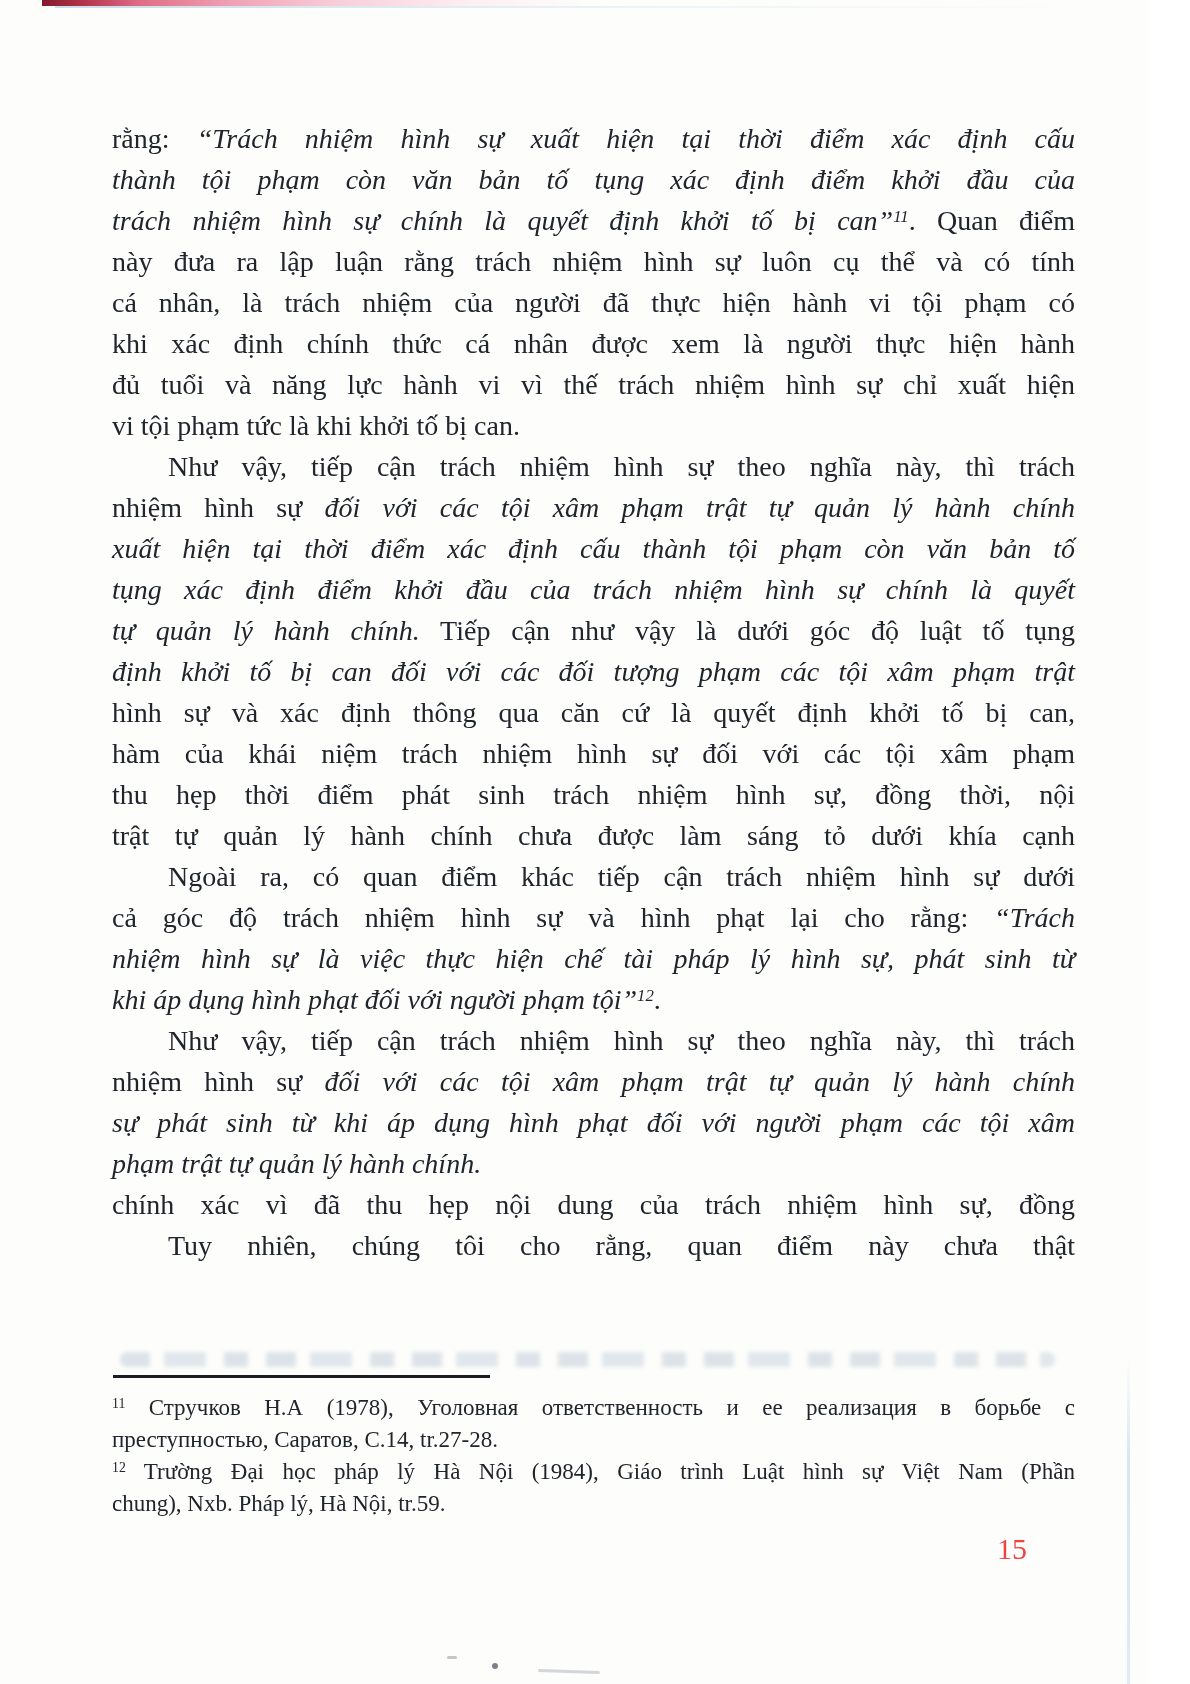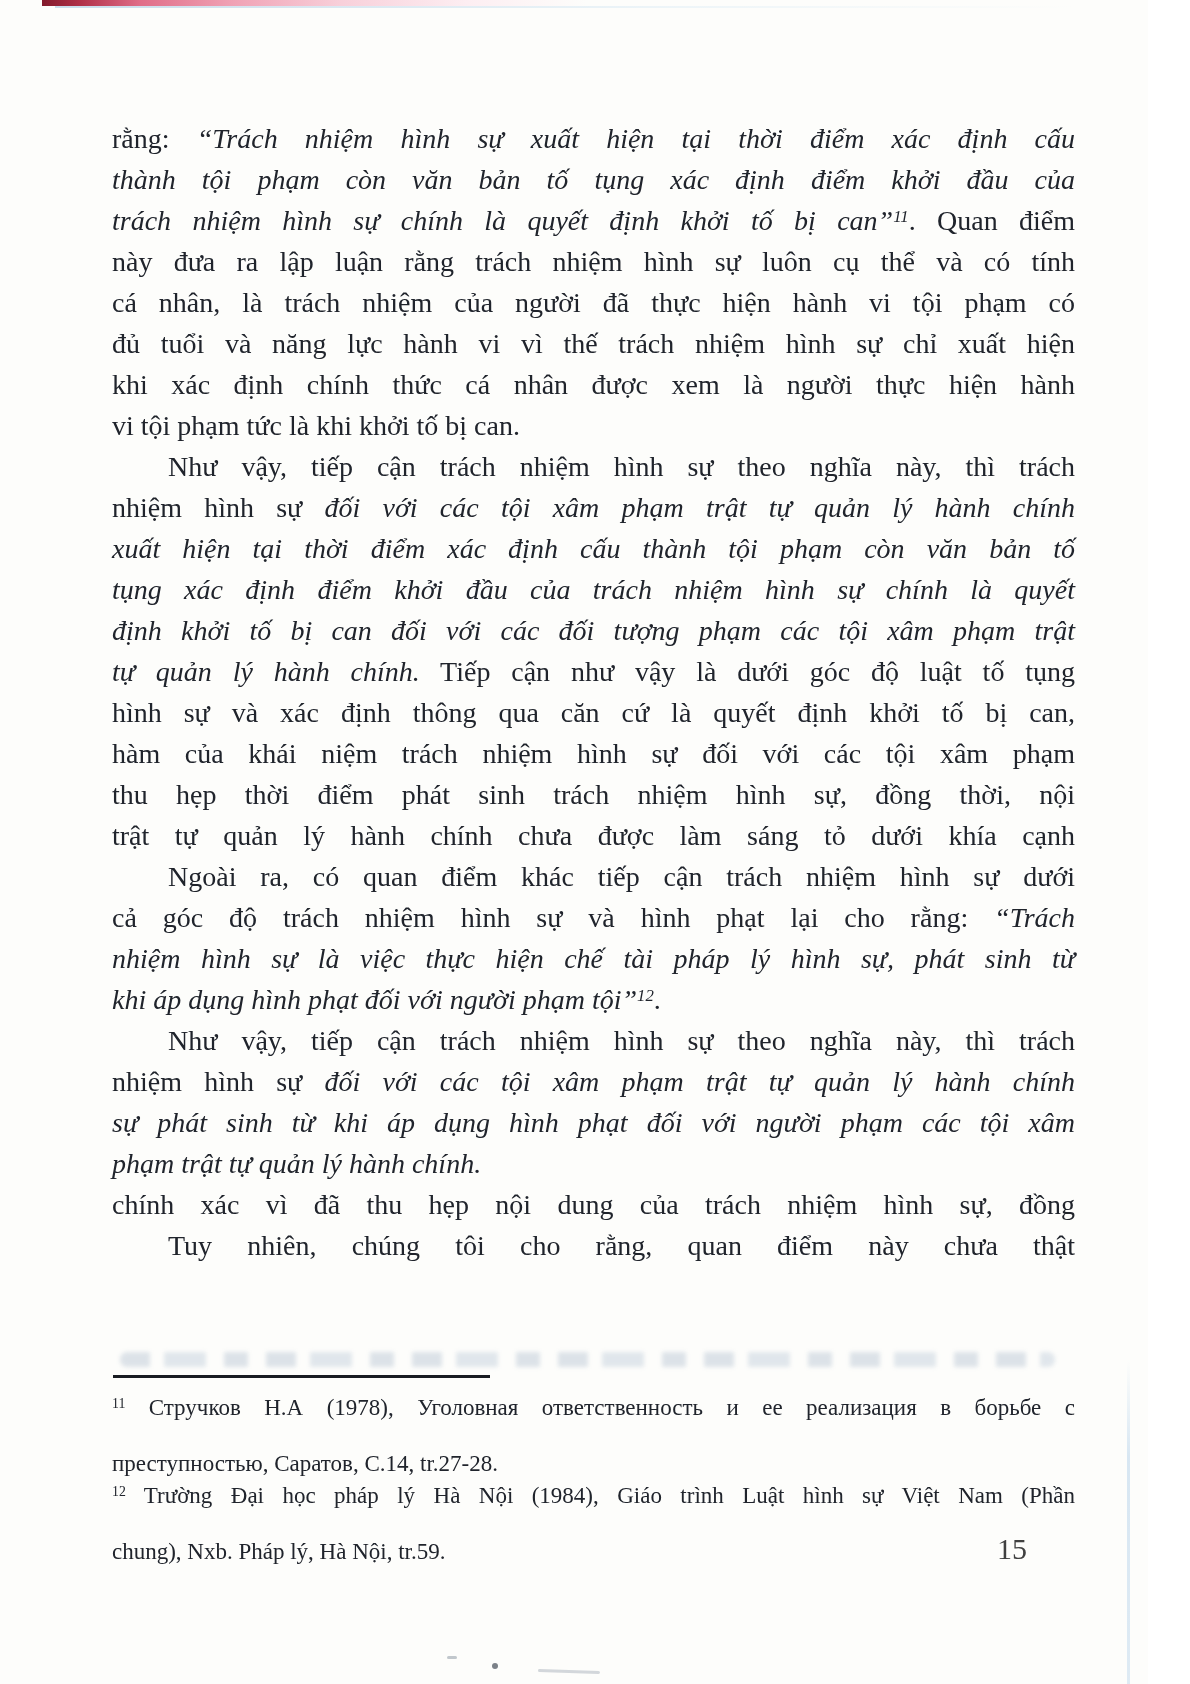--- a/index.html
+++ b/index.html
@@ -27,45 +27,45 @@
   .line.justify{text-align:justify; text-align-last:justify;}
   .line.left{text-align:left;}
   .line.indent{text-indent:56px;font-family:Liberation Serif, serif;}
   .it{font-style:italic;}
   sup{font-size:0.6em; vertical-align:baseline; position:relative; top:-0.5em; line-height:0;}
   
   .rule{position:absolute; left:113px; top:1375px; width:377px; height:3px; background:#191c22;}
   .footnotes{position:absolute; left:112px; top:1392px; width:963px;}
   .fline{font-size:23px; line-height:32px; height:32px;}
   .fline.justify{text-align:justify; text-align-last:justify;}
-  .fline.left{text-align:left;margin-top:24px;}
-  .pagenum{position:absolute; left:997px; top:1532px; font-size:30px; color:#404040;}
+  .fline.left{text-align:left;}
+  .pagenum{position:absolute; left:997px; top:1532px; font-size:30px; color:#ef4444;}
 </style>
 </head>
 <body>
 
 <div class="page">
   <div class="streak"></div>
   <div class="streak-blue"></div>
 
   <main id="text-block" class="text-block">
       <div class="line justify"><span>rằng: </span><span class="it">“Trách nhiệm hình sự xuất hiện tại thời điểm xác định cấu</span></div>
       <div class="line justify"><span class="it">thành tội phạm còn văn bản tố tụng xác định điểm khởi đầu của</span></div>
       <div class="line justify"><span class="it">trách nhiệm hình sự chính là quyết định khởi tố bị can”</span><sup class="it">11</sup><span>. Quan điểm</span></div>
       <div class="line justify"><span>này đưa ra lập luận rằng trách nhiệm hình sự luôn cụ thể và có tính</span></div>
       <div class="line justify"><span>cá nhân, là trách nhiệm của người đã thực hiện hành vi tội phạm có</span></div>
+      <div class="line justify"><span>khi xác định chính thức cá nhân được xem là người thực hiện hành</span></div>
       <div class="line justify"><span>đủ tuổi và năng lực hành vi vì thế trách nhiệm hình sự chỉ xuất hiện</span></div>
-      <div class="line justify"><span>khi xác định chính thức cá nhân được xem là người thực hiện hành</span></div>
       <div class="line left"><span>vi tội phạm tức là khi khởi tố bị can.</span></div>
       <div class="line justify indent"><span>Như vậy, tiếp cận trách nhiệm hình sự theo nghĩa này, thì trách</span></div>
       <div class="line justify"><span>nhiệm hình sự </span><span class="it">đối với các tội xâm phạm trật tự quản lý hành chính</span></div>
       <div class="line justify"><span class="it">xuất hiện tại thời điểm xác định cấu thành tội phạm còn văn bản tố</span></div>
       <div class="line justify"><span class="it">tụng xác định điểm khởi đầu của trách nhiệm hình sự chính là quyết</span></div>
+      <div class="line justify"><span class="it">tự quản lý hành chính.</span><span> Tiếp cận như vậy là dưới góc độ luật tố tụng</span></div>
       <div class="line justify"><span class="it">định khởi tố bị can đối với các đối tượng phạm các tội xâm phạm trật</span></div>
-      <div class="line justify"><span class="it">tự quản lý hành chính.</span><span> Tiếp cận như vậy là dưới góc độ luật tố tụng</span></div>
       <div class="line justify"><span>hình sự và xác định thông qua căn cứ là quyết định khởi tố bị can,</span></div>
       <div class="line justify"><span>hàm của khái niệm trách nhiệm hình sự đối với các tội xâm phạm</span></div>
       <div class="line justify"><span>thu hẹp thời điểm phát sinh trách nhiệm hình sự, đồng thời, nội</span></div>
       <div class="line justify"><span>trật tự quản lý hành chính chưa được làm sáng tỏ dưới khía cạnh</span></div>
       <div class="line justify indent"><span>Ngoài ra, có quan điểm khác tiếp cận trách nhiệm hình sự dưới</span></div>
       <div class="line justify"><span>cả góc độ trách nhiệm hình sự và hình phạt lại cho rằng: </span><span class="it">“Trách</span></div>
       <div class="line justify"><span class="it">nhiệm hình sự là việc thực hiện chế tài pháp lý hình sự, phát sinh từ</span></div>
       <div class="line left"><span class="it">khi áp dụng hình phạt đối với người phạm tội”</span><sup class="it">12</sup><span>.</span></div>
       <div class="line justify indent"><span>Như vậy, tiếp cận trách nhiệm hình sự theo nghĩa này, thì trách</span></div>
       <div class="line justify"><span>nhiệm hình sự </span><span class="it">đối với các tội xâm phạm trật tự quản lý hành chính</span></div>

